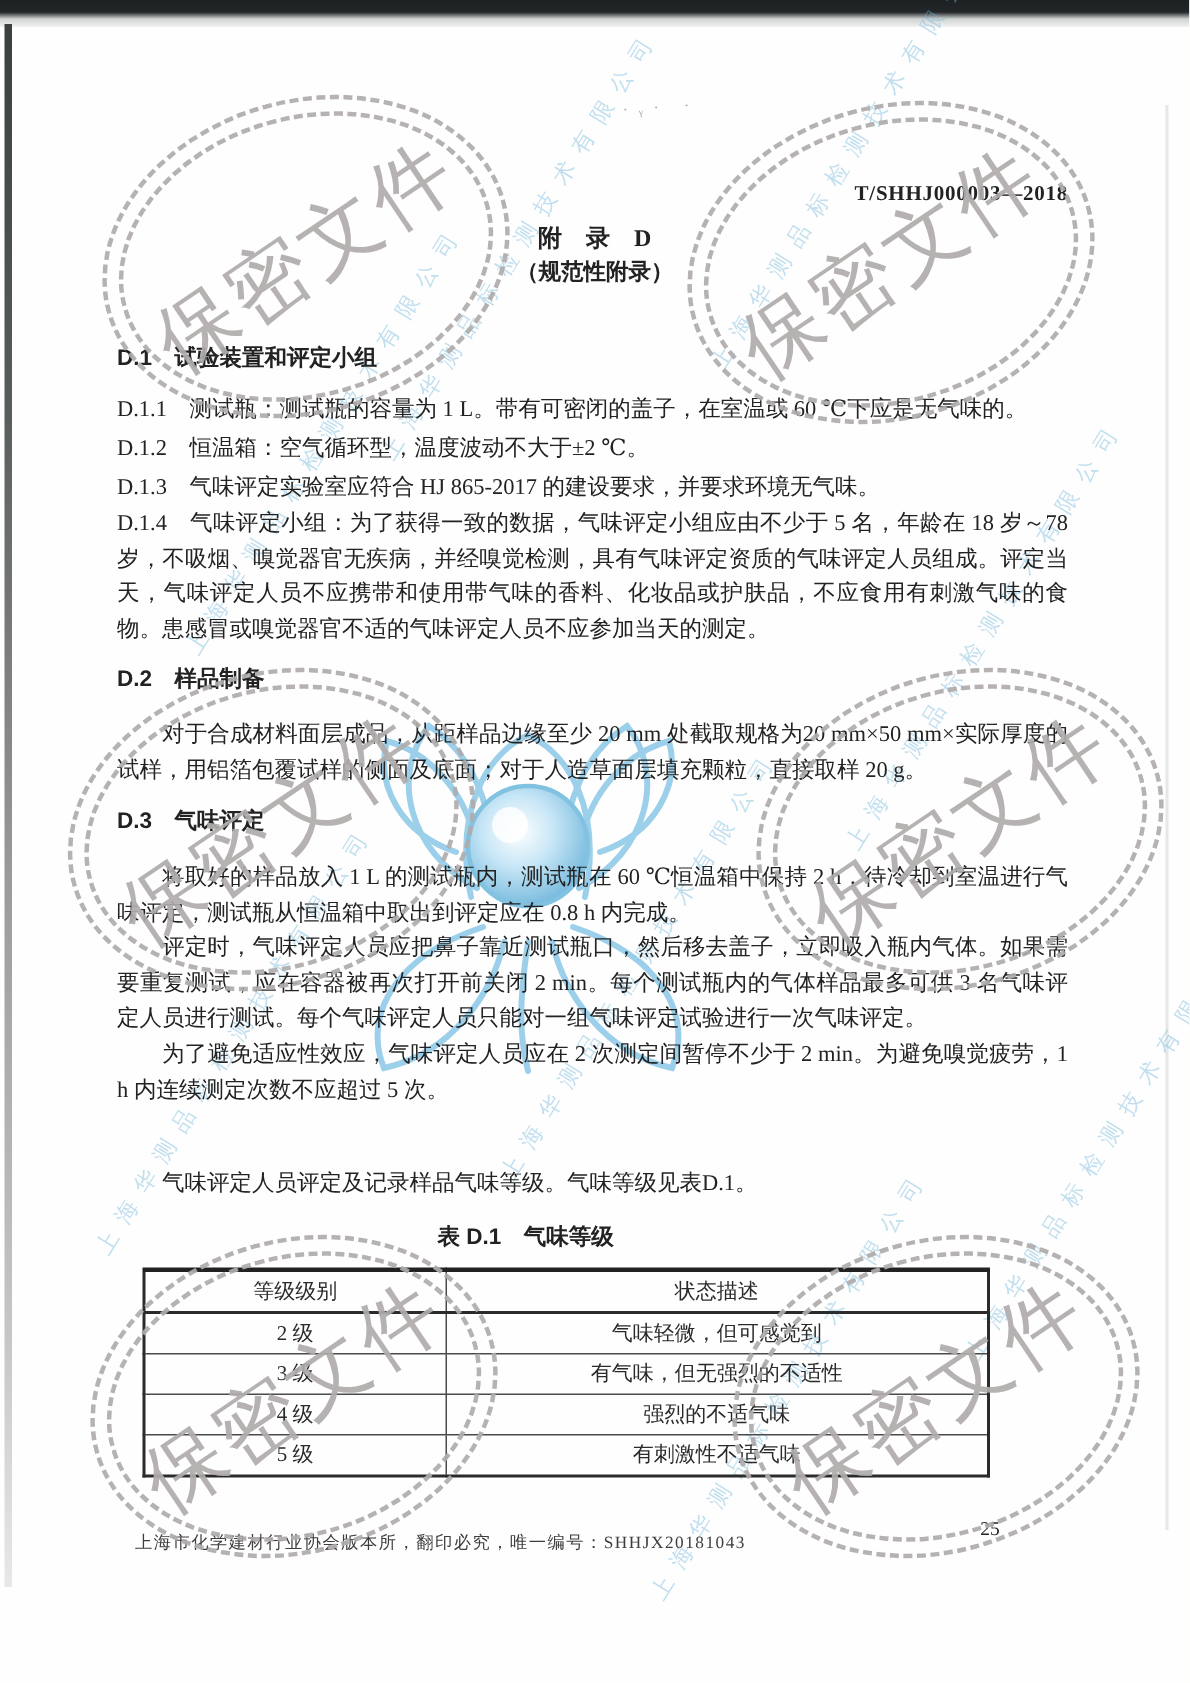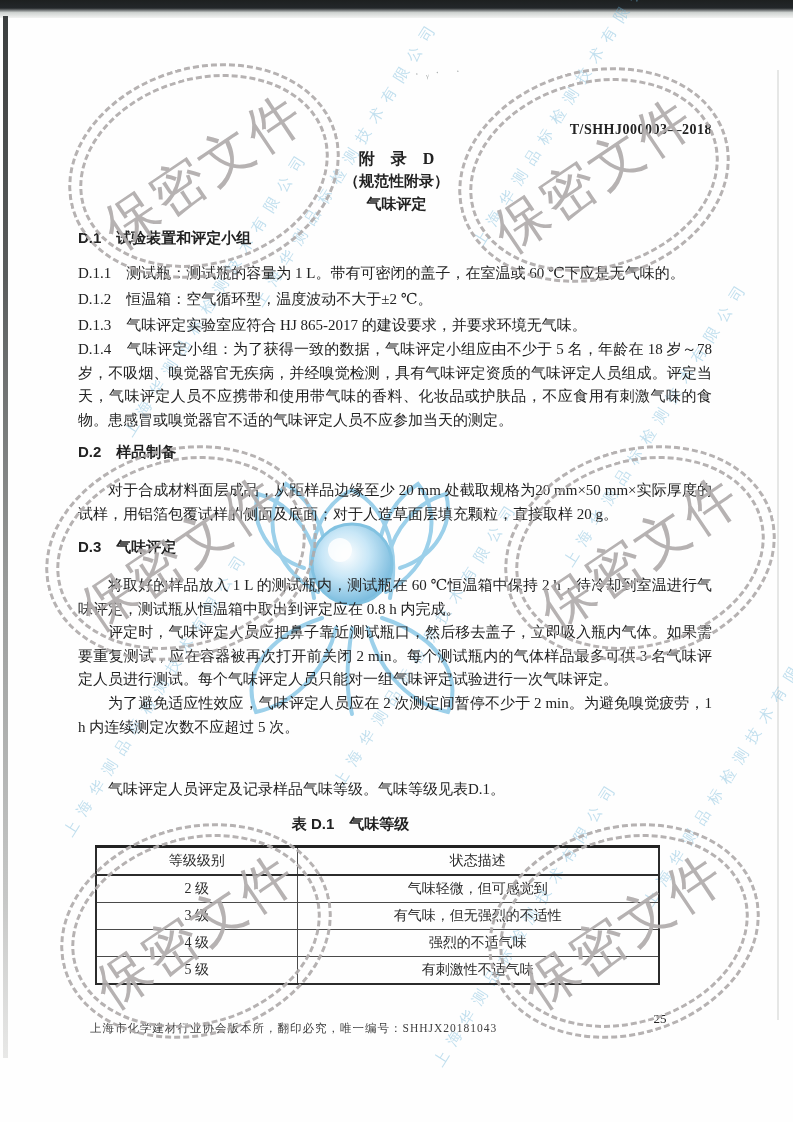--- a/index.html
+++ b/index.html
@@ -128,21 +128,20 @@
         <path d="M112,182 C106,222 106,244 112,268"></path>
       </g>
       <circle cx="112" cy="118" r="40" fill="url(#orb)" stroke="#6db8dc" stroke-width="3"></circle>
       <circle cx="100" cy="104" r="12" fill="#ffffff" opacity="0.85"></circle>
     </svg>
   </div>
 
   <div class="txt doc-code">T/SHHJ000003—2018</div>
   <div class="txt t1">附　录　D</div>
   <div class="txt t2">（规范性附录）</div>
-  <div class="txt t3">气味评定</div>
 
   <div class="txt h hd1">D.1　试验装置和评定小组</div>
   <p class="txt body-p pd11">D.1.1　测试瓶：测试瓶的容量为 1 L。带有可密闭的盖子，在室温或 60 ℃下应是无气味的。</p>
   <p class="txt body-p pd12">D.1.2　恒温箱：空气循环型，温度波动不大于±2 ℃。</p>
   <p class="txt body-p pd13">D.1.3　气味评定实验室应符合 HJ 865-2017 的建设要求，并要求环境无气味。</p>
   <p class="txt body-p pd14">D.1.4　气味评定小组：为了获得一致的数据，气味评定小组应由不少于 5 名，年龄在 18 岁～78 岁，不吸烟、嗅觉器官无疾病，并经嗅觉检测，具有气味评定资质的气味评定人员组成。评定当天，气味评定人员不应携带和使用带气味的香料、化妆品或护肤品，不应食用有刺激气味的食物。患感冒或嗅觉器官不适的气味评定人员不应参加当天的测定。</p>
 
   <div class="txt h hd2">D.2　样品制备</div>
   <p class="txt body-p pd2">对于合成材料面层成品，从距样品边缘至少 20 mm 处截取规格为20 mm×50 mm×实际厚度的试样，用铝箔包覆试样的侧面及底面；对于人造草面层填充颗粒，直接取样 20 g。</p>
 

